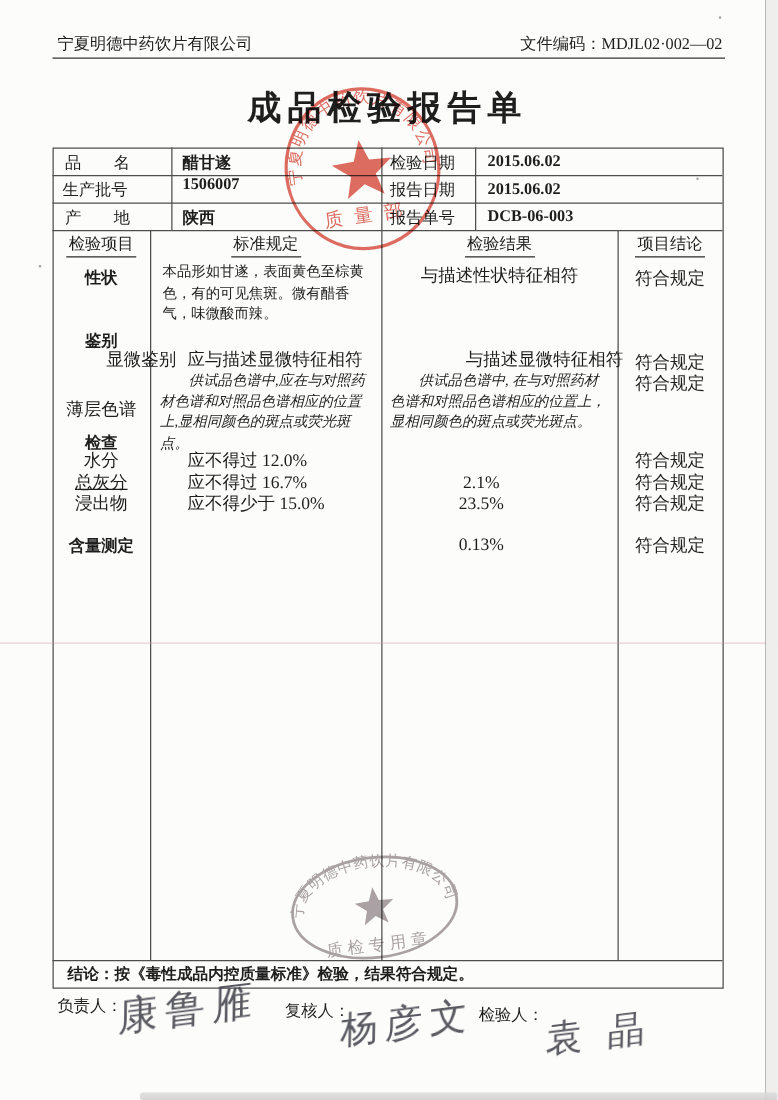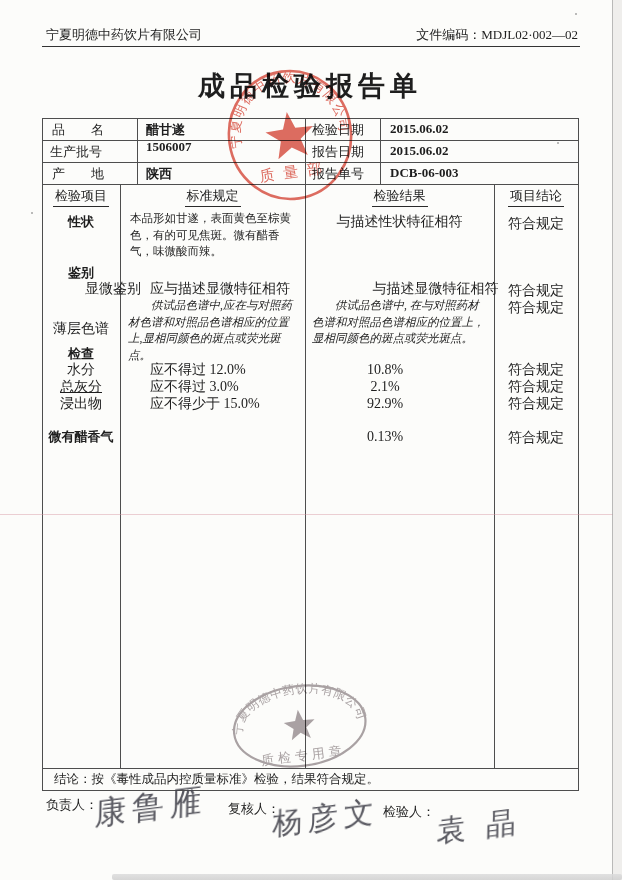--- a/index.html
+++ b/index.html
@@ -97,36 +97,35 @@
 
   <div class="abs ctr t" style="left:494px;top:283px;width:84px;">符合规定</div>
   <div class="abs ctr t" style="left:494px;top:300px;width:84px;">符合规定</div>
 
   <div class="abs ctr lbl bold" style="left:42px;top:345px;width:78px;">检查</div>
   <div class="abs ctr t" style="left:42px;top:362px;width:78px;">水分</div>
   <div class="abs ctr t" style="left:42px;top:379px;width:78px;text-decoration:underline;">总灰分</div>
   <div class="abs ctr t" style="left:42px;top:396px;width:78px;">浸出物</div>
 
   <div class="abs t" style="left:150px;top:362px;">应不得过 12.0%</div>
-  <div class="abs t" style="left:150px;top:379px;">应不得过 3.0%</div>
+  <div class="abs t" style="left:150px;top:379px;">应不得过 16.7%</div>
   <div class="abs t" style="left:150px;top:396px;">应不得少于 15.0%</div>
 
-  <div class="abs ctr t" style="left:305px;top:362px;width:160px;">10.8%</div>
   <div class="abs ctr t" style="left:305px;top:379px;width:160px;">2.1%</div>
-  <div class="abs ctr t" style="left:305px;top:396px;width:160px;">92.9%</div>
+  <div class="abs ctr t" style="left:305px;top:396px;width:160px;">23.5%</div>
 
   <div class="abs ctr t" style="left:494px;top:362px;width:84px;">符合规定</div>
   <div class="abs ctr t" style="left:494px;top:379px;width:84px;">符合规定</div>
   <div class="abs ctr t" style="left:494px;top:396px;width:84px;">符合规定</div>
 
-  <div class="abs ctr lbl bold" style="left:42px;top:428px;width:78px;">微有醋香气</div>
+  <div class="abs ctr lbl bold" style="left:42px;top:428px;width:78px;">含量测定</div>
   <div class="abs ctr t" style="left:305px;top:429px;width:160px;">0.13%</div>
   <div class="abs ctr t" style="left:494px;top:430px;width:84px;">符合规定</div>
 
-  <div class="abs" style="left:54px;top:771px;font-size:12.5px;">结论：按《毒性成品内控质量标准》检验，结果符合规定。</div>
+  <div class="abs" style="left:54px;top:771px;font-size:12.5px;font-weight:bold;">结论：按《毒性成品内控质量标准》检验，结果符合规定。</div>
 
   <div class="abs lbl" style="left:46px;top:796px;">负责人：</div>
   <div class="abs lbl" style="left:228px;top:800px;">复核人：</div>
   <div class="abs lbl" style="left:383px;top:803px;">检验人：</div>
 
   <div class="sig" style="left:94px;top:786px;font-size:32px;">康鲁雁</div>
   <div class="sig" style="left:272px;top:798px;font-size:30px;">杨彦文</div>
   <div class="sig" style="left:436px;top:806px;font-size:30px;letter-spacing:20px;">袁晶</div>
 
   <svg class="stamp" style="left:224px;top:65px;" width="132" height="140" viewBox="0 0 132 140">

